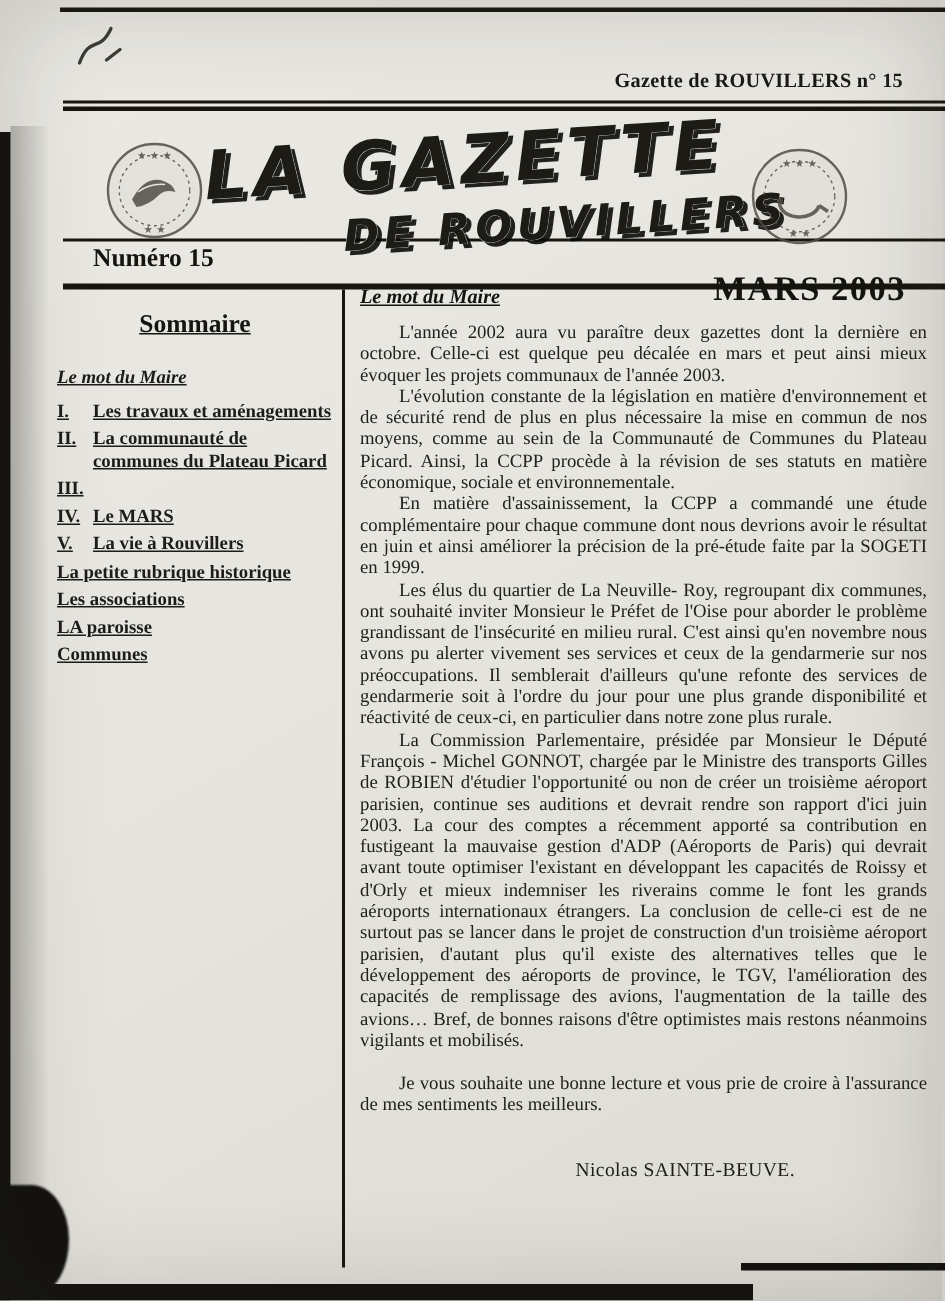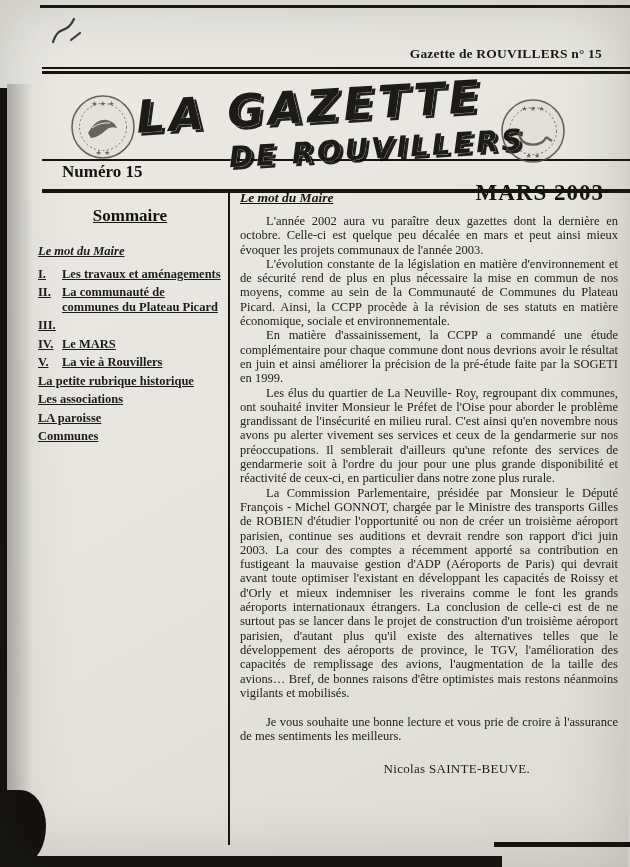--- a/index.html
+++ b/index.html
@@ -69,21 +69,21 @@
   .article-title{
     font-size:13.5px;font-weight:bold;font-style:italic;
     text-decoration:underline;margin:0 0 8px 0;color:#15140f;
   }
   .article p{
     margin:0;font-size:12.5px;line-height:14.3px;
     text-align:justify;text-indent:26px;color:#22211c;
   }
   .article p.closing{margin-top:15px;}
   .signature{
-    margin-top:17px;text-align:right;padding-right:88px;
+    margin-top:28px;text-align:right;padding-right:88px;
     font-size:13px;letter-spacing:.3px;color:#1d1c18;
   }
 
   
   .artifact{position:absolute;pointer-events:none;z-index:8;background:#11100d;}
   .edge-left{left:0;top:88px;width:7px;height:779px;filter:blur(.4px);}
   .edge-left-shade{left:7px;top:84px;width:26px;height:783px;background:linear-gradient(90deg,rgba(45,44,38,.28),rgba(45,44,38,0));}
   .blob-bl{left:0;bottom:5px;width:46px;height:72px;border-radius:0 55% 45% 0/0 50% 50% 0;filter:blur(.6px);}
   .edge-bottom{left:0;bottom:0;width:502px;height:11px;filter:blur(.4px);}
   .line-br{left:494px;top:842px;width:136px;height:5px;}

